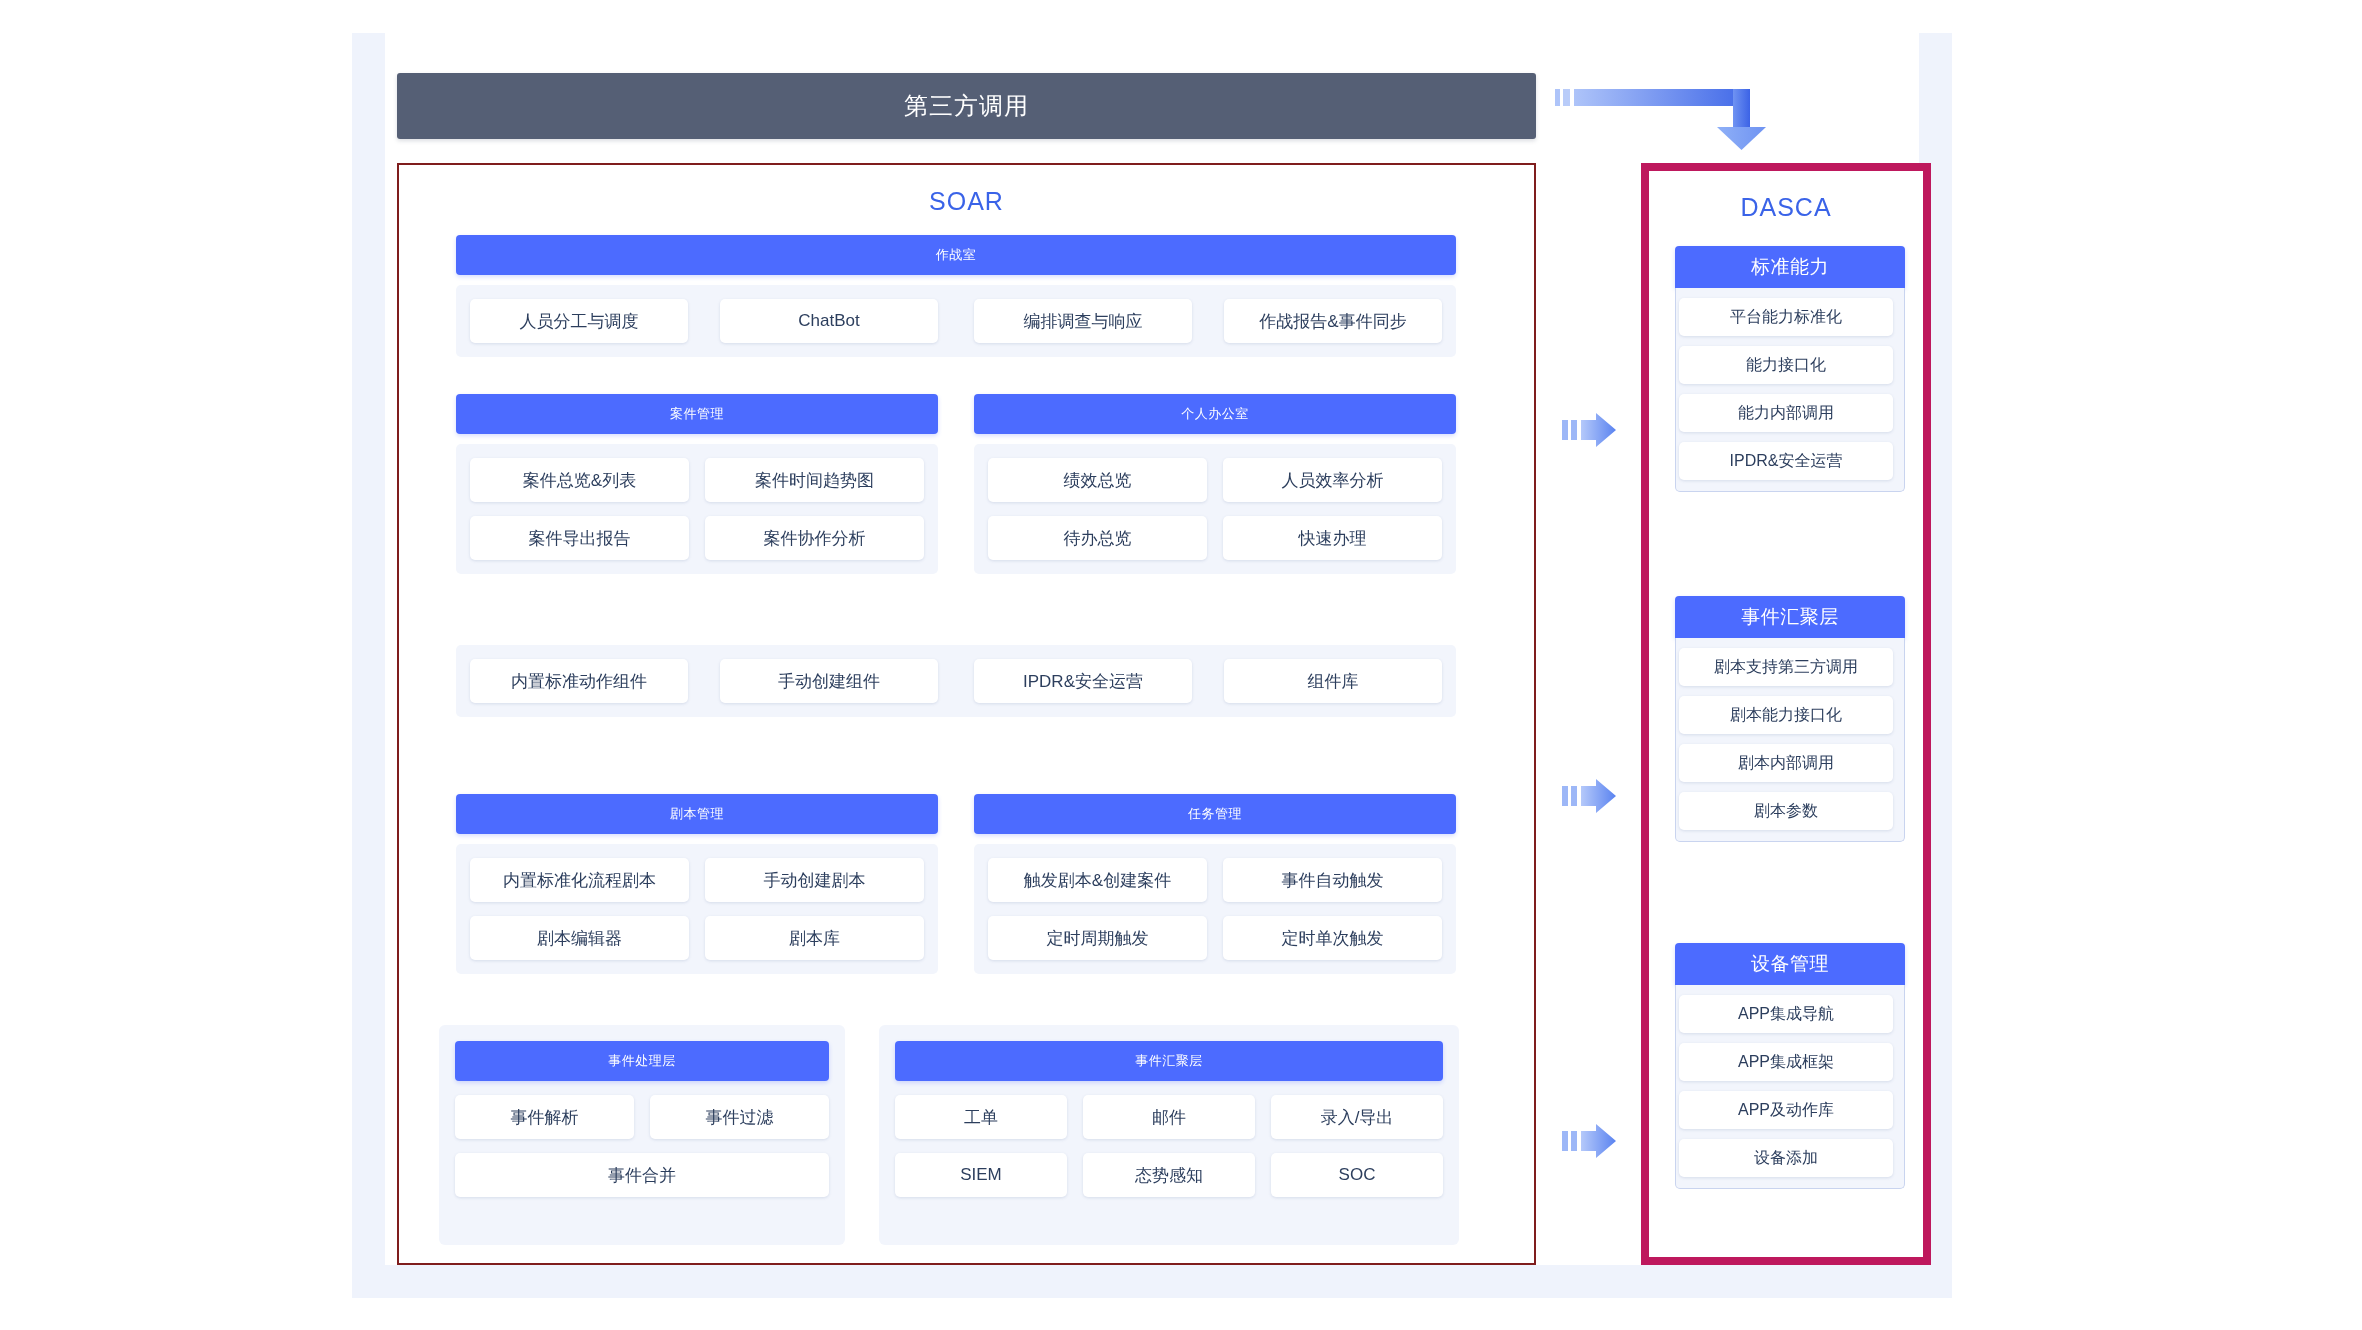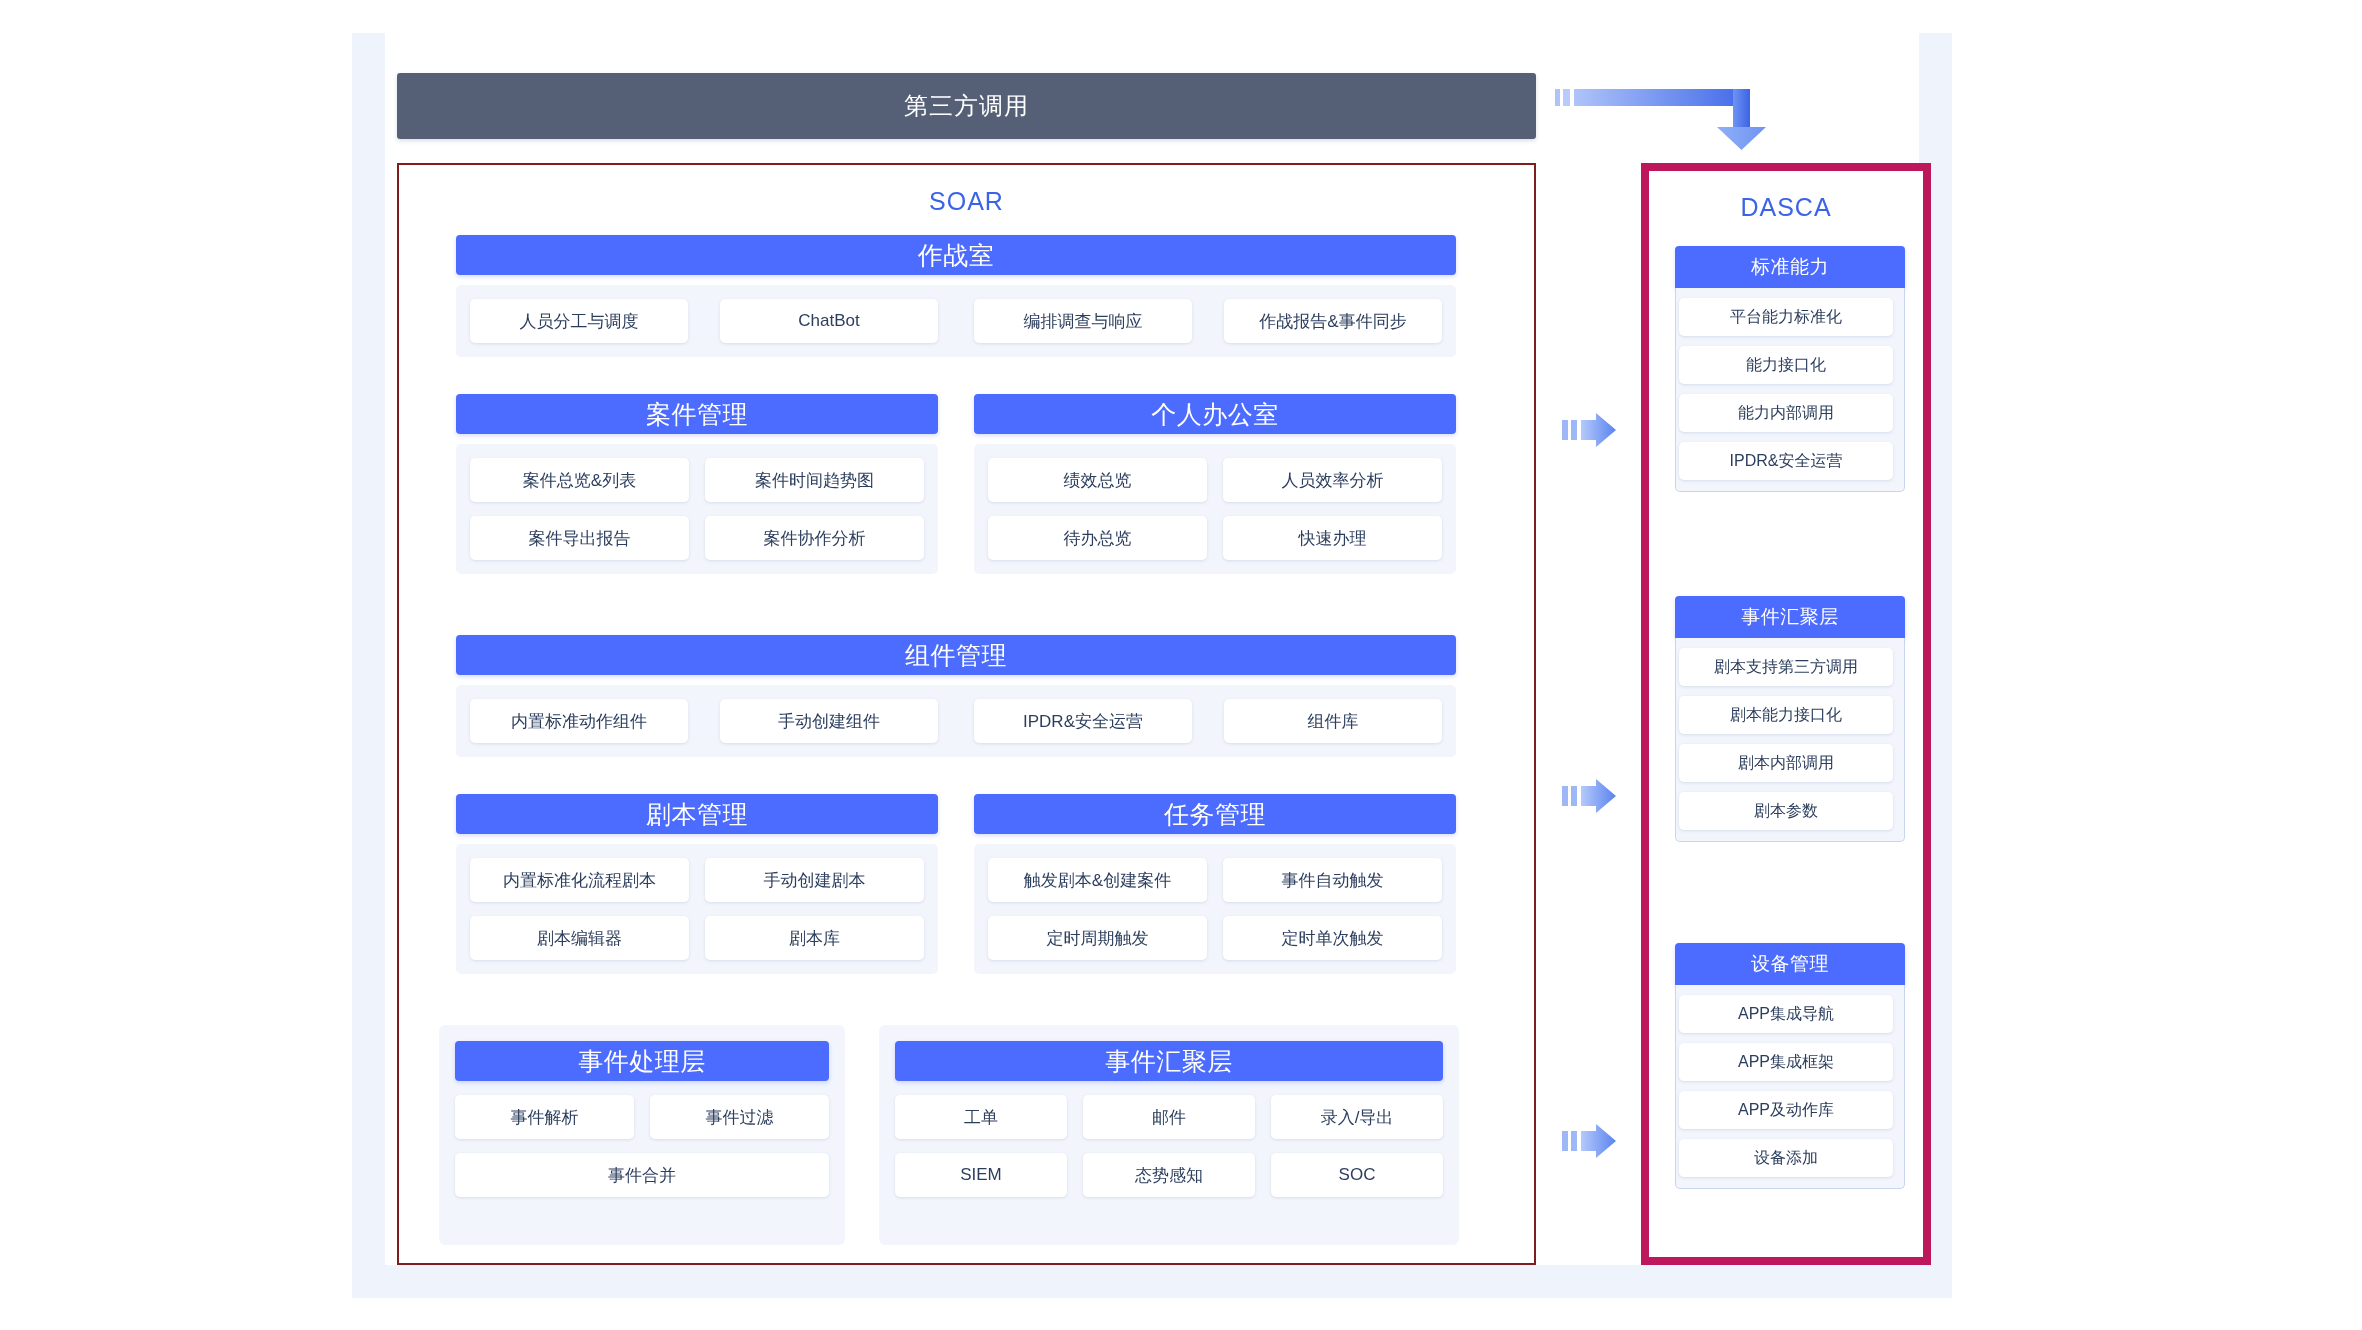--- a/index.html
+++ b/index.html
@@ -100,21 +100,21 @@
   }
 
   
   .group {
     position: absolute;
     box-sizing: border-box;
   }
   .group-head {
     background: #4c6bff;
     color: #ffffff;
-    font-size: 25px;
+    font-size: 13px;
     height: 40px;
     border-radius: 4px;
     display: flex;
     align-items: center;
     justify-content: center;
     box-shadow: 0 2px 4px rgba(76,107,255,0.22);
     letter-spacing: 0.5px;
   }
   .group-body {
     background: #f2f5fc;
@@ -284,21 +284,20 @@
         <div class="cell">人员效率分析</div>
       </div>
       <div class="row">
         <div class="cell">待办总览</div>
         <div class="cell">快速办理</div>
       </div>
     </div>
   </div>
 
   <div class="group grp-wide" style="left:57px; top:470px; width:1000px;">
-    <div class="group-head">组件管理</div>
     <div class="group-body">
       <div class="quad">
         <div class="pair">
           <div class="cell">内置标准动作组件</div>
           <div class="cell">手动创建组件</div>
         </div>
         <div class="pair">
           <div class="cell">IPDR&amp;安全运营</div>
           <div class="cell">组件库</div>
         </div>

